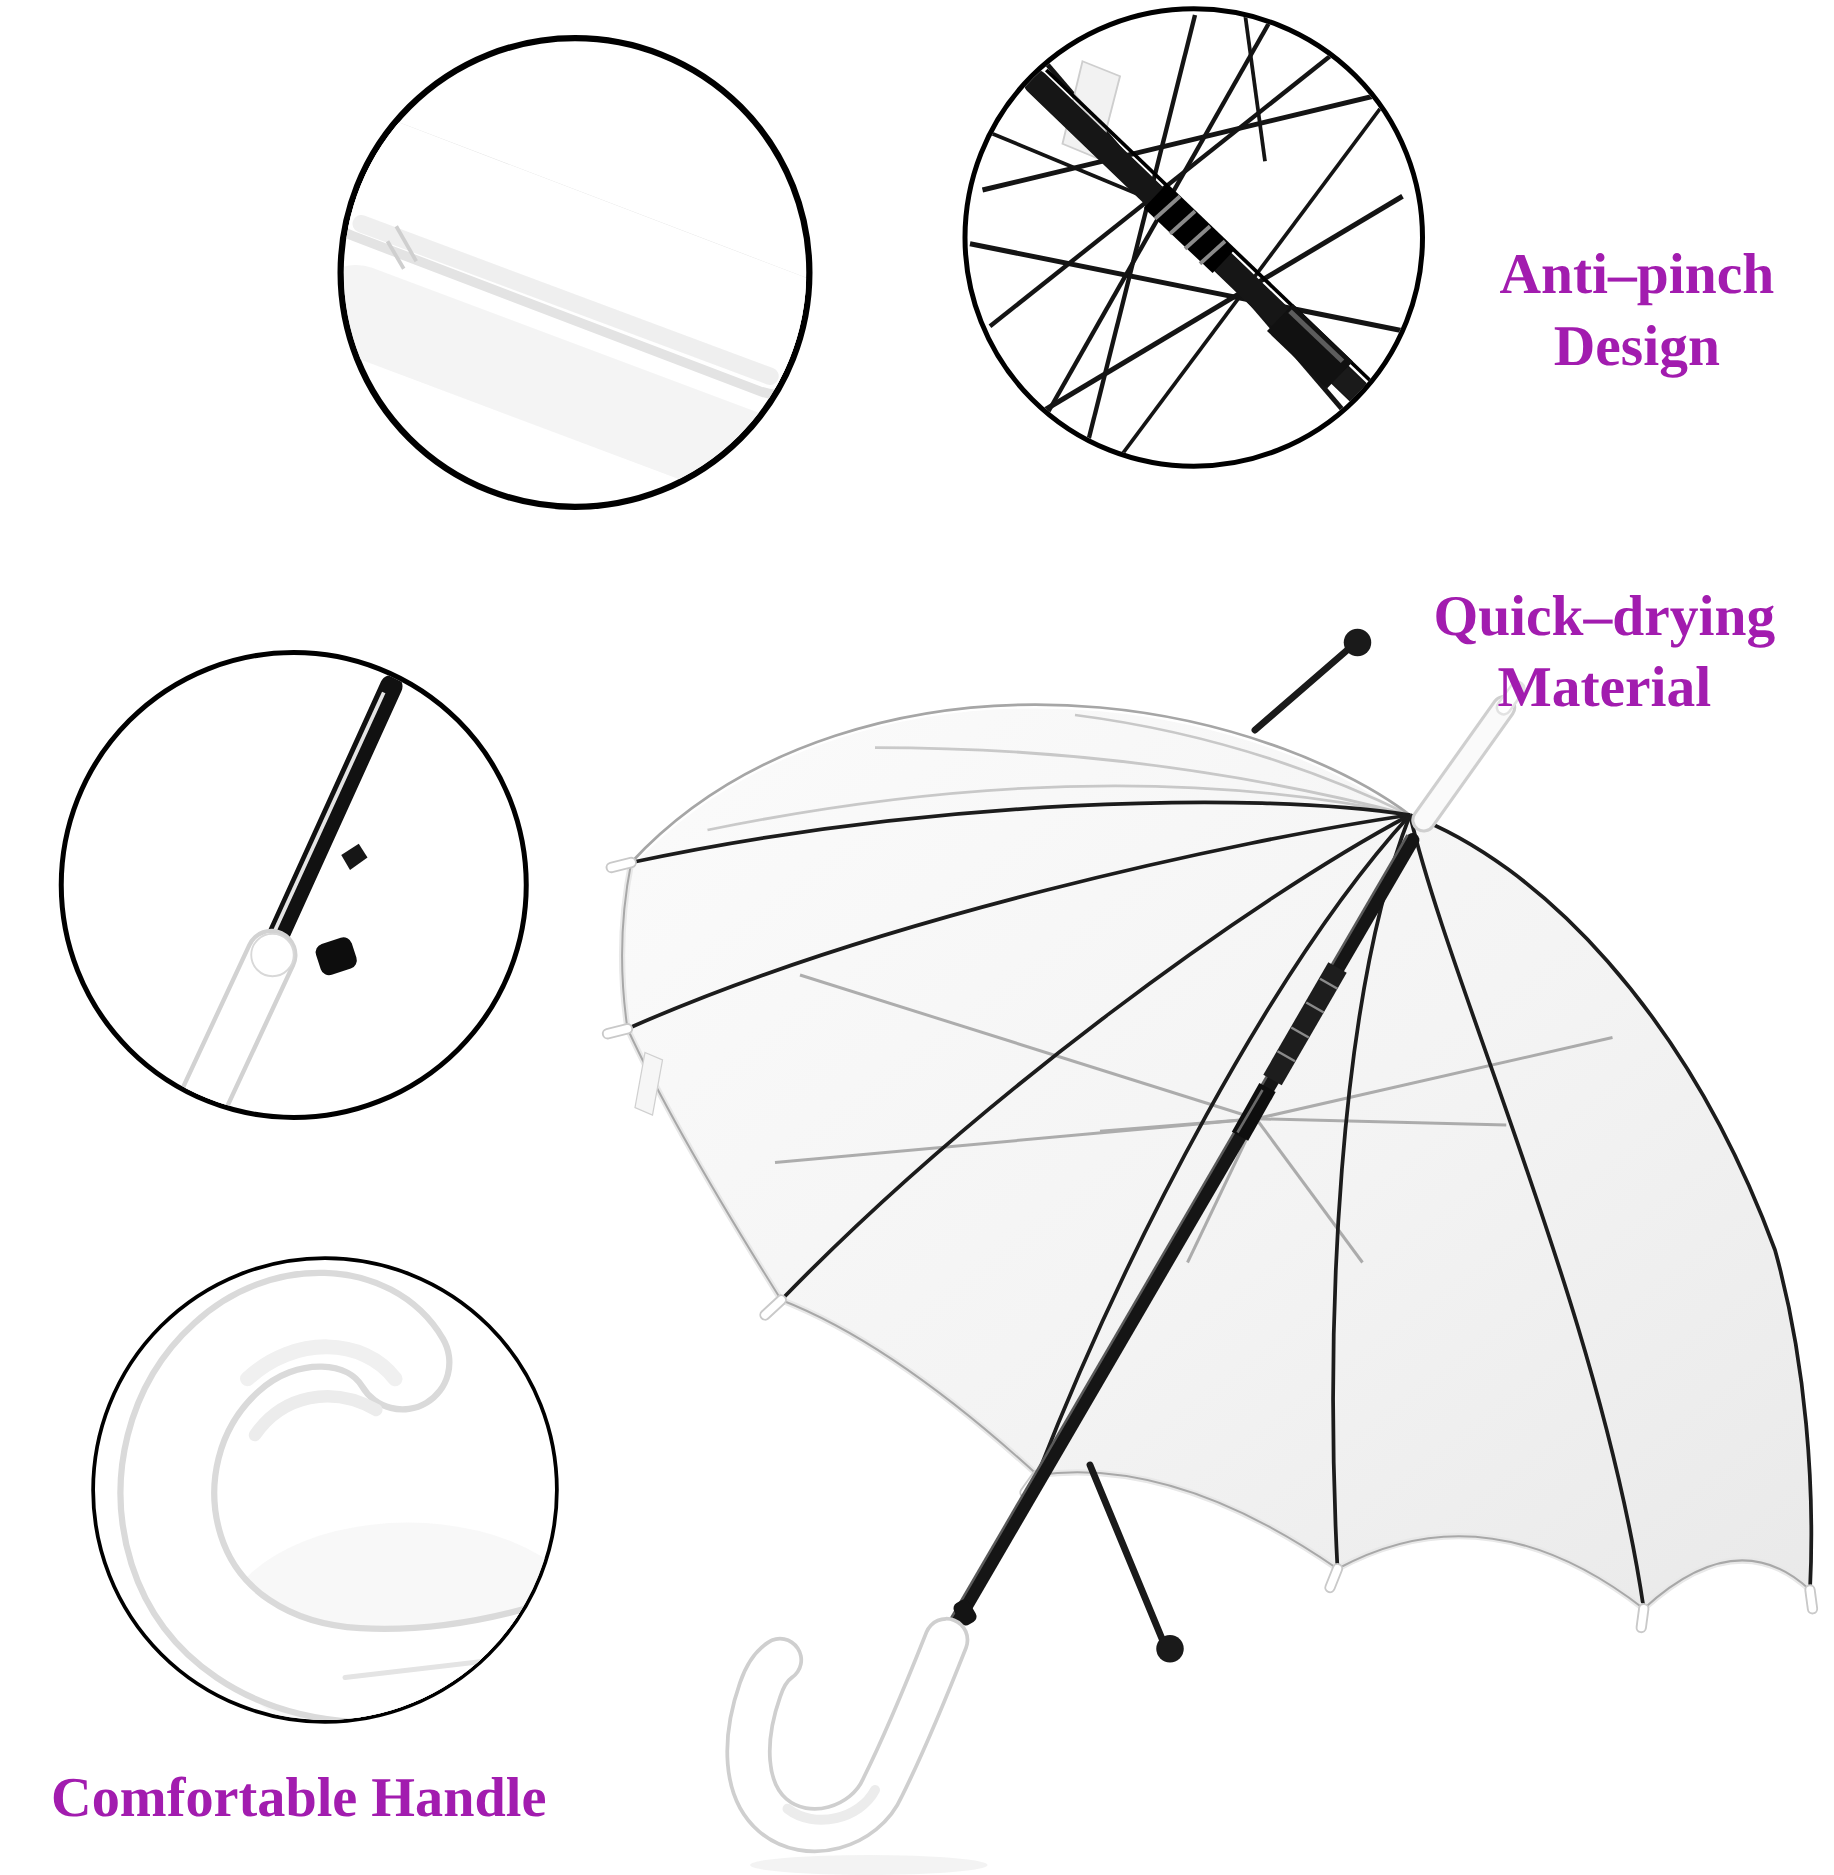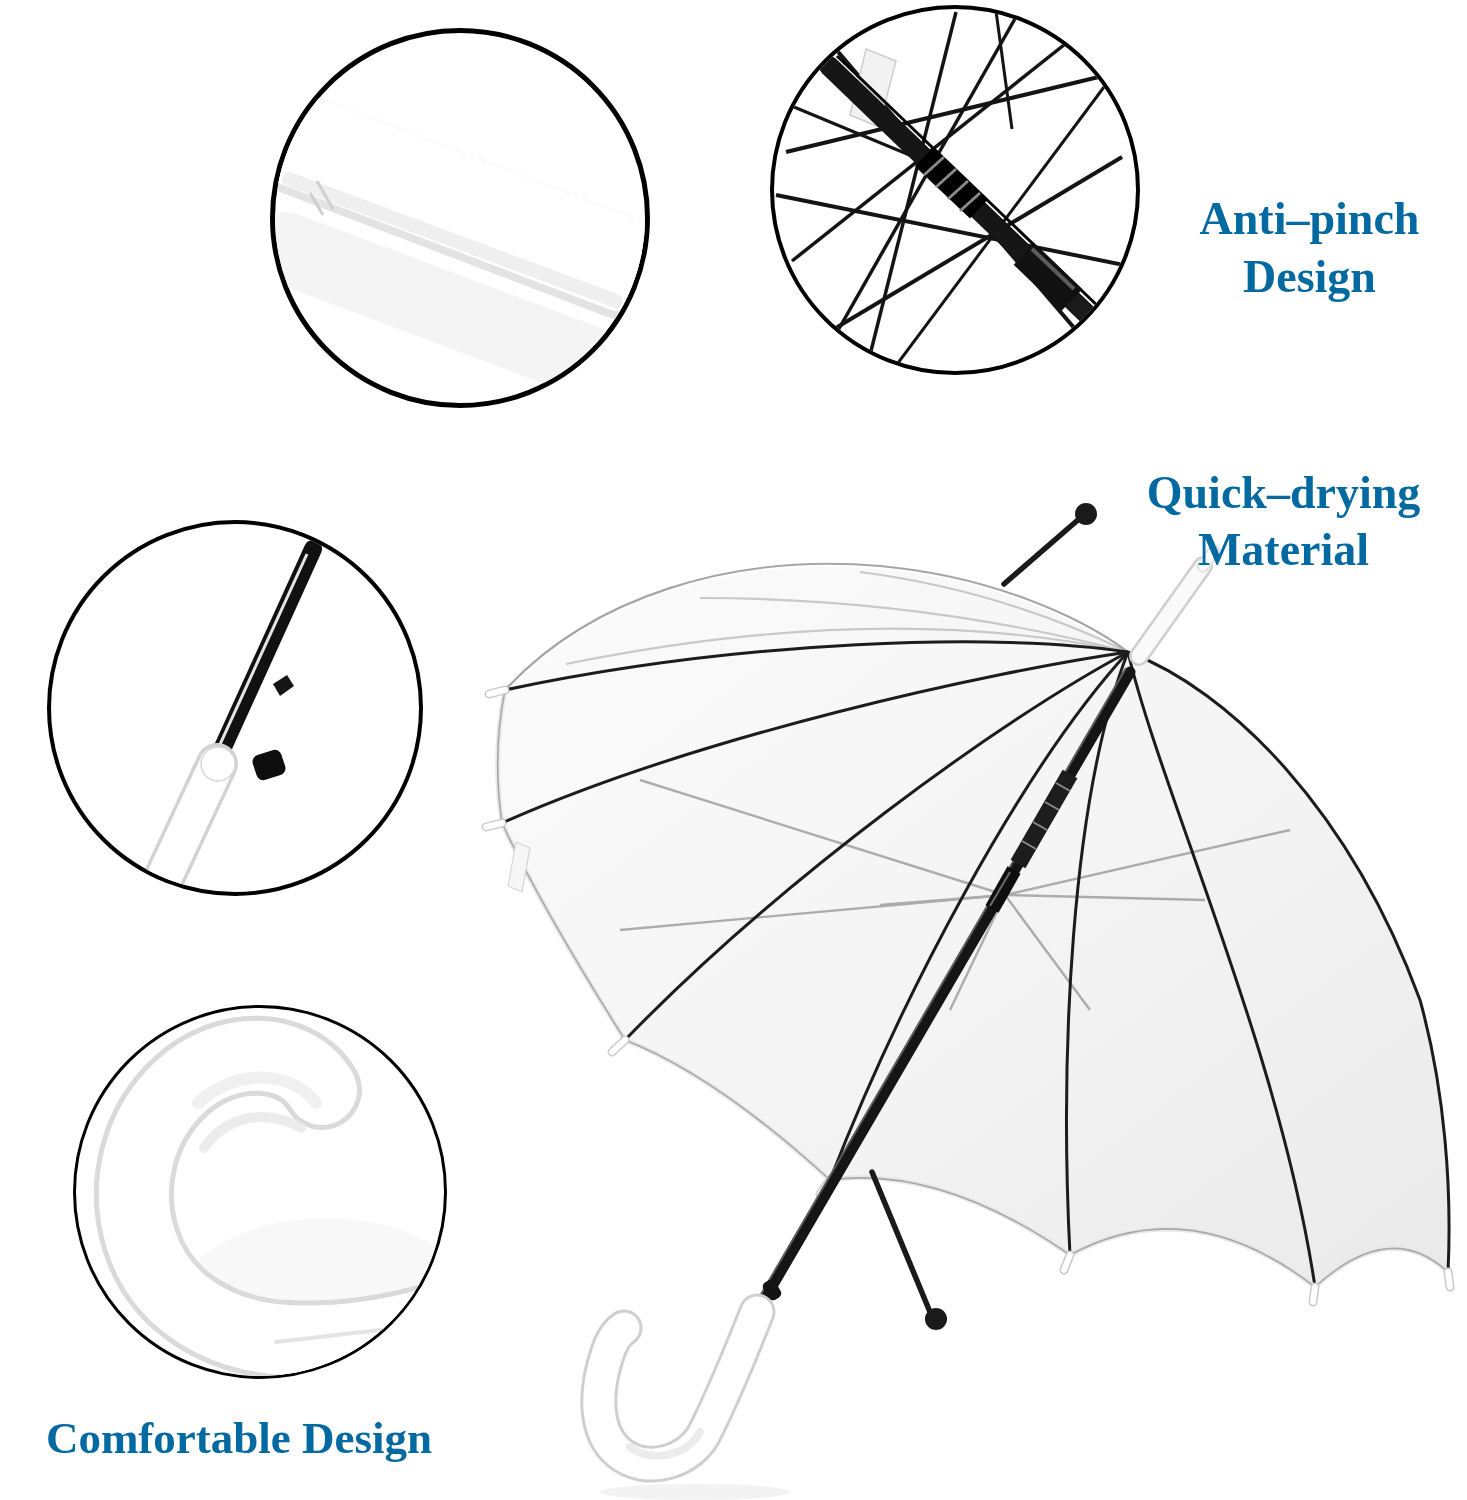--- a/index.html
+++ b/index.html
@@ -5,21 +5,21 @@
   html,body{margin:0;padding:0;background:#ffffff;}
   .stage{position:relative;width:1467px;height:1500px;background:#ffffff;overflow:hidden;
          font-family:"Liberation Serif", serif;}
   .layer{position:absolute;left:0;top:0;}
   .detail-circle{position:absolute;border-radius:50%;background:#ffffff;overflow:hidden;box-sizing:border-box;}
   .detail-circle svg{display:block;}
   .c1{left:270px;top:28px;width:380px;height:380px;border:5px solid #000;}
   .c2{left:770px;top:5px;width:370px;height:370px;border:4px solid #000;}
   .c3{left:47px;top:520px;width:376px;height:376px;border:4px solid #000;}
   .c4{left:73px;top:1005px;width:374px;height:374px;border:3px solid #000;}
-  .label{position:absolute;color:#0369a1;font-weight:700;z-index:5;}
+  .label{position:absolute;color:#a21caf;font-weight:700;z-index:5;}
   .lab-anti-corrosion{left:155px;top:416px;width:660px;text-align:center;font-size:47px;line-height:52px;}
   .lab-anti-pinch{left:1152px;top:190px;width:315px;text-align:center;font-size:46px;line-height:58px;}
   .lab-quick-drying{left:1100px;top:464px;width:367px;text-align:center;font-size:46px;line-height:57px;}
   .lab-auto-open{left:0px;top:916px;width:492px;text-align:center;font-size:46px;line-height:52px;}
   .lab-comfortable{left:0px;top:1412px;width:478px;text-align:center;font-size:45px;line-height:52px;}
   .lab-windproof{left:925px;top:1296px;width:402px;text-align:center;font-size:46px;line-height:63px;}
 </style>
 </head>
 <body>
 
@@ -228,16 +228,16 @@
     <div>Anti–pinch</div>
     <div>Design</div>
   </div>
 
   <div class="label lab-quick-drying">
     <div>Quick–drying</div>
     <div>Material</div>
   </div>
 
 
-  <div class="label lab-comfortable">Comfortable Design</div>
+  <div class="label lab-comfortable">Comfortable Handle</div>
 
 
 </div>
 
 </body></html>

